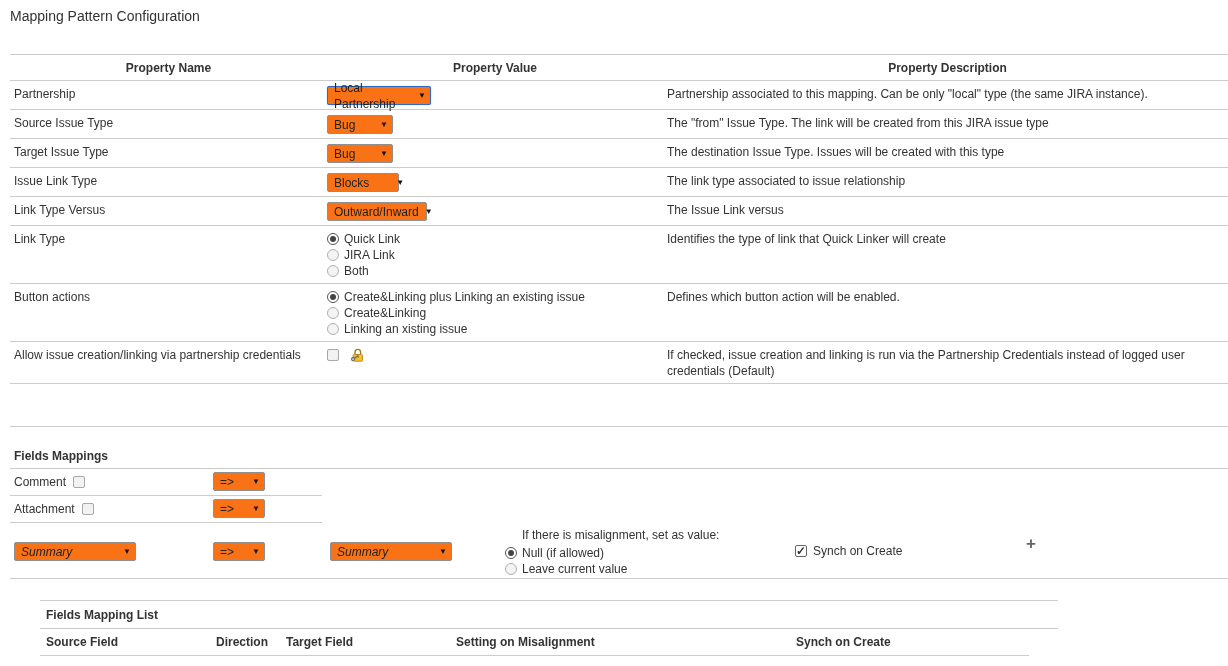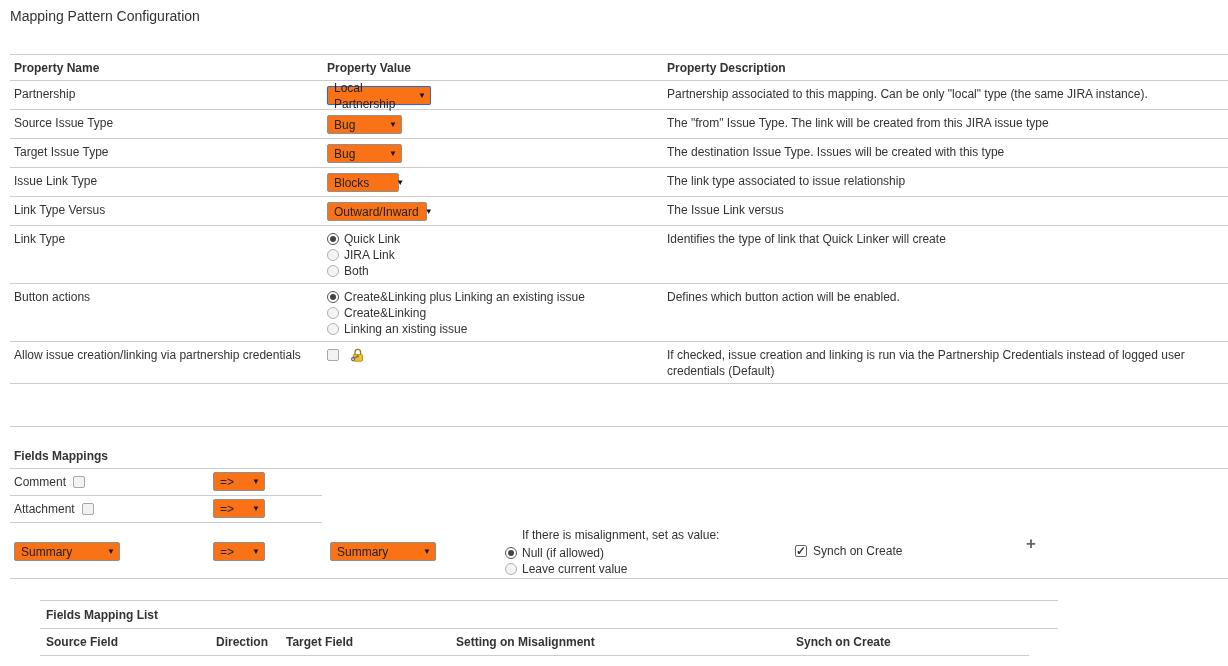--- a/index.html
+++ b/index.html
@@ -20,37 +20,37 @@
     margin:30px 0 0 10px; width:1218px;
   }
   table.props col.c1 { width:313px; }
   table.props col.c2 { width:340px; }
   table.props tr { border-bottom:1px solid #ccc; }
   table.props thead tr { border-top:1px solid #ccc; }
   table.props th, table.props td {
     text-align:left; vertical-align:top;
     padding:5px 0 4px 4px; font-weight:normal; line-height:16px;
   }
-  table.props th { font-weight:bold; color:#333; }
+  table.props th { font-weight:bold; color:#333;text-align:center; }
 
   
   .select {
     display:inline-flex; align-items:center; justify-content:space-between;
     height:19px; background:#f97316; border:1px solid #8f8f8f; border-radius:2px;
     padding:0 4px 0 6px; font-size:12px; color:#222; cursor:default;
     vertical-align:middle;
   }
   .select .arrow { font-size:8px; color:#111; margin-left:6px; }
   .select.focused { border:1px solid #2d6ac6; box-shadow:0 0 1px #7aa7e8; }
   .w-partnership { width:104px; }
-  .w-bug { width:75px;align-items:center; }
+  .w-bug { width:66px;align-items:center; }
   .w-blocks { width:72px;gap:21px; }
   .w-versus { width:100px; }
   .w-dir { width:52px; }
-  .w-field { width:106px; }
+  .w-field { width:122px;font-style:italic; }
 
   .text-input {
     width:125px; height:18px; border:1px solid #999; background:#fff;
     font-family:"Liberation Sans", sans-serif; font-size:12px; padding:0 3px;
   }
 
   .radio-line { display:flex; align-items:center; gap:5px; height:15px; margin-bottom:1px; }
   .radio {
     width:12px; height:12px; border-radius:50%;
     border:1px solid #b0b0b0; background:#f4f4f4; flex:0 0 auto;

